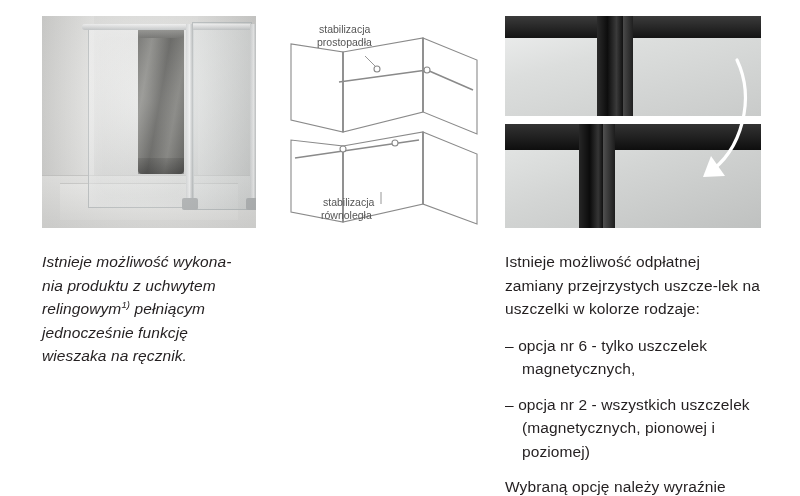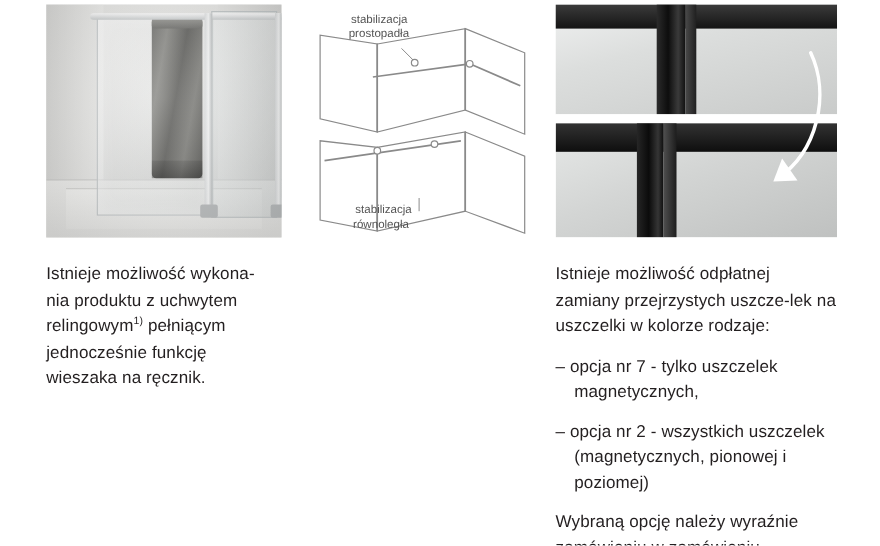--- a/index.html
+++ b/index.html
@@ -15,23 +15,23 @@
     overflow: hidden;
     position: relative;
   }
   .page {
     position: relative;
     width: 800px;
     height: 496px;
   }
   .col {
     position: absolute;
-    top: 4px;
-  }
-  .col-1 { left: 42px;  width: 214px; }
+    top: 16px;
+  }
+  .col-1 { left: 42px;  width: 214px; font-style: italic; }
   .col-2 { left: 277px; width: 214px; }
   .col-3 { left: 505px; width: 256px; }
 
   .figure {
     position: relative;
     width: 100%;
     height: 212px;
     overflow: hidden;
     background: #e9e9e9;
   }
@@ -284,20 +284,20 @@
       </div>
       <svg class="f3-arrow" width="80" height="150" viewBox="0 0 80 150">
         <path d="M60,14 C78,52 66,104 30,128" fill="none" stroke="#ffffff" stroke-width="3.2" stroke-linecap="round"></path>
         <path d="M34,110 L26,131 L48,130 Z" fill="#ffffff"></path>
       </svg>
     </div>
 
     <div class="caption">
       <p>Istnieje możliwość odpłatnej zamiany przejrzystych uszcze-lek na uszczelki w kolorze rodzaje:</p>
       <div class="dash-list">
-        <span class="dash-item">– opcja nr 7 - tylko uszczelek magnetycznych,</span>
+        <span class="dash-item">– opcja nr 6 - tylko uszczelek magnetycznych,</span>
         <span class="dash-item">– opcja nr 2 - wszystkich uszczelek (magnetycznych, pionowej i poziomej)</span>
       </div>
       <p>Wybraną opcję należy wyraźnie zamówieniu w zamówieniu.</p>
     </div>
   </div>
 
 </div>
 
 </body></html>

